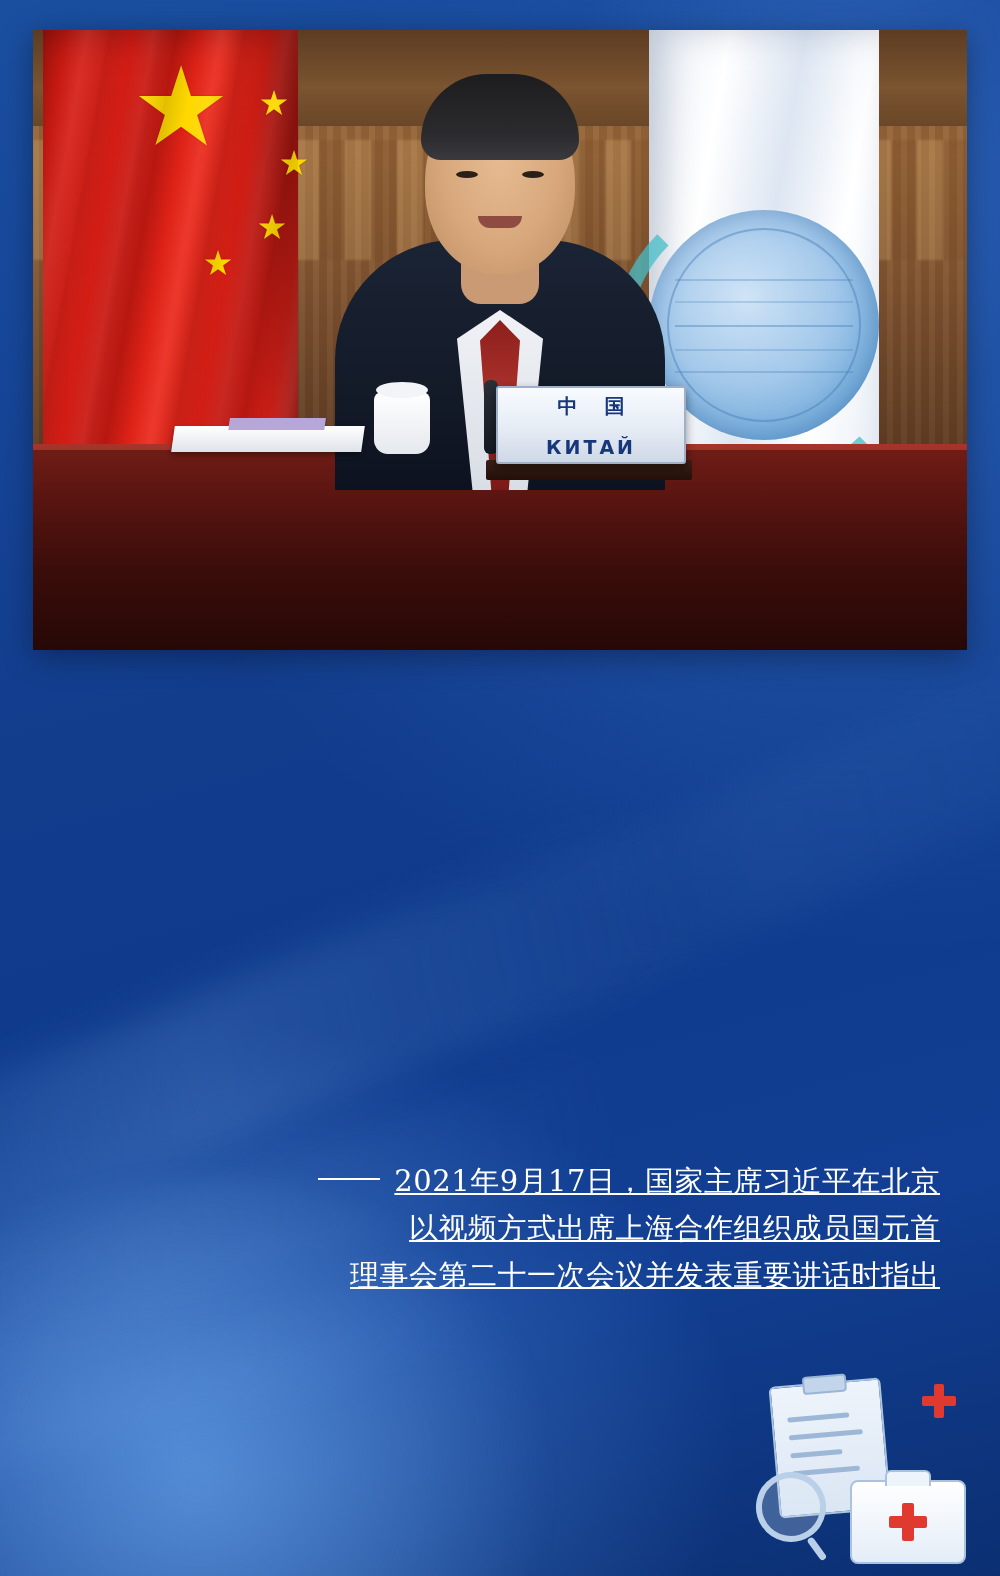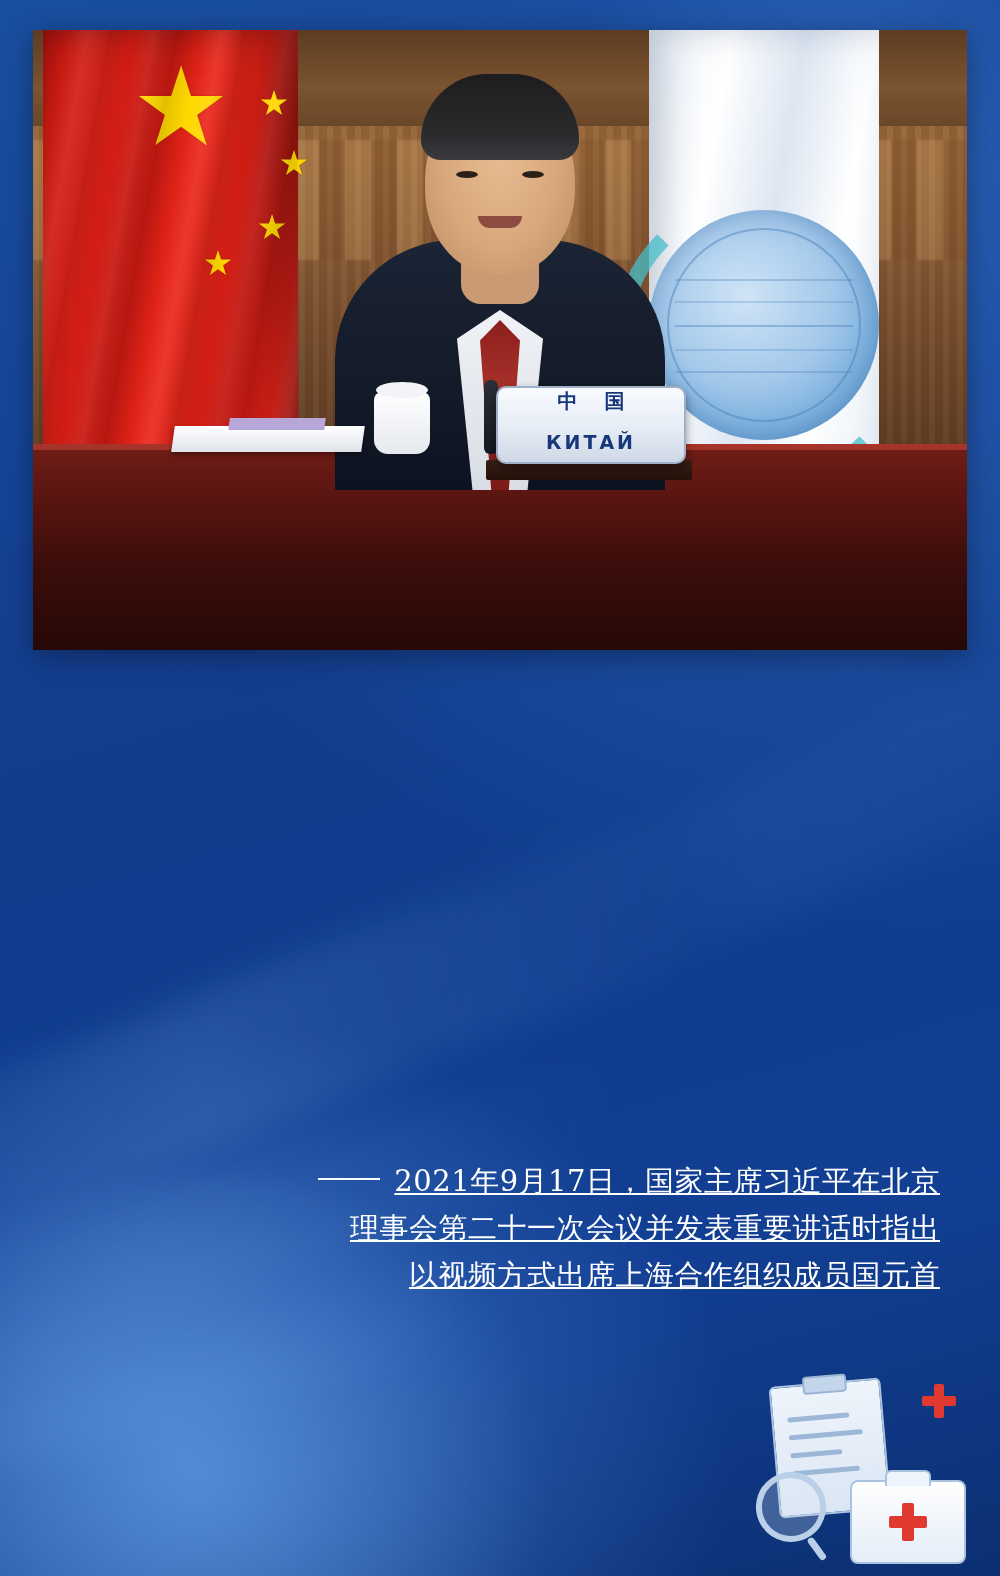--- a/index.html
+++ b/index.html
@@ -252,23 +252,23 @@
   .papers::after {
     content:""; position:absolute; left: 54px; top: -8px; width: 96px; height: 12px;
     background: #b6a7d8;
   }
 
   .nameplate {
     position: absolute; bottom: 186px; left: 50%; margin-left: -4px;
     width: 186px; height: 74px;
     background: linear-gradient(180deg, #f8fbff 0%, #e6ecf5 55%, #cfd8e6 100%);
     border: 2px solid #9fb0c8;
-    border-radius: 10px;
+    border-radius: 3px;
     box-shadow: 0 4px 10px rgba(0,0,0,.4);
-    display: flex; flex-direction: column; align-items: center; 
+    display: flex; flex-direction: column; align-items: center; justify-content: center;
     gap: 16px;
   }
   .nameplate .cn {
     font-size: 20px; letter-spacing: 10px; color: #16377a; font-weight: bold;
     font-family: "DejaVu Sans", sans-serif;
     text-indent: 10px;
   }
   .nameplate .ru {
     font-size: 19px; letter-spacing: 3px; color: #16377a; font-weight: bold;
     font-family: "DejaVu Sans", sans-serif;
@@ -429,22 +429,22 @@
         <div class="ru">КИТАЙ</div>
       </div>
     </div>
   </div>
 
 
   <div class="attribution">
     <div>
       <span class="dash"></span><span>2021年9月17日，国家主席习近平在北京</span>
     </div>
+    <div>以视频方式出席上海合作组织成员国元首</div>
     <div>理事会第二十一次会议并发表重要讲话时指出</div>
-    <div>以视频方式出席上海合作组织成员国元首</div>
   </div>
 
   <div class="illus">
     <div class="clipboard">
       <div class="clip"></div>
       <div class="line cl1"></div>
       <div class="line cl2"></div>
       <div class="line cl3"></div>
       <div class="line cl4"></div>
     </div>

